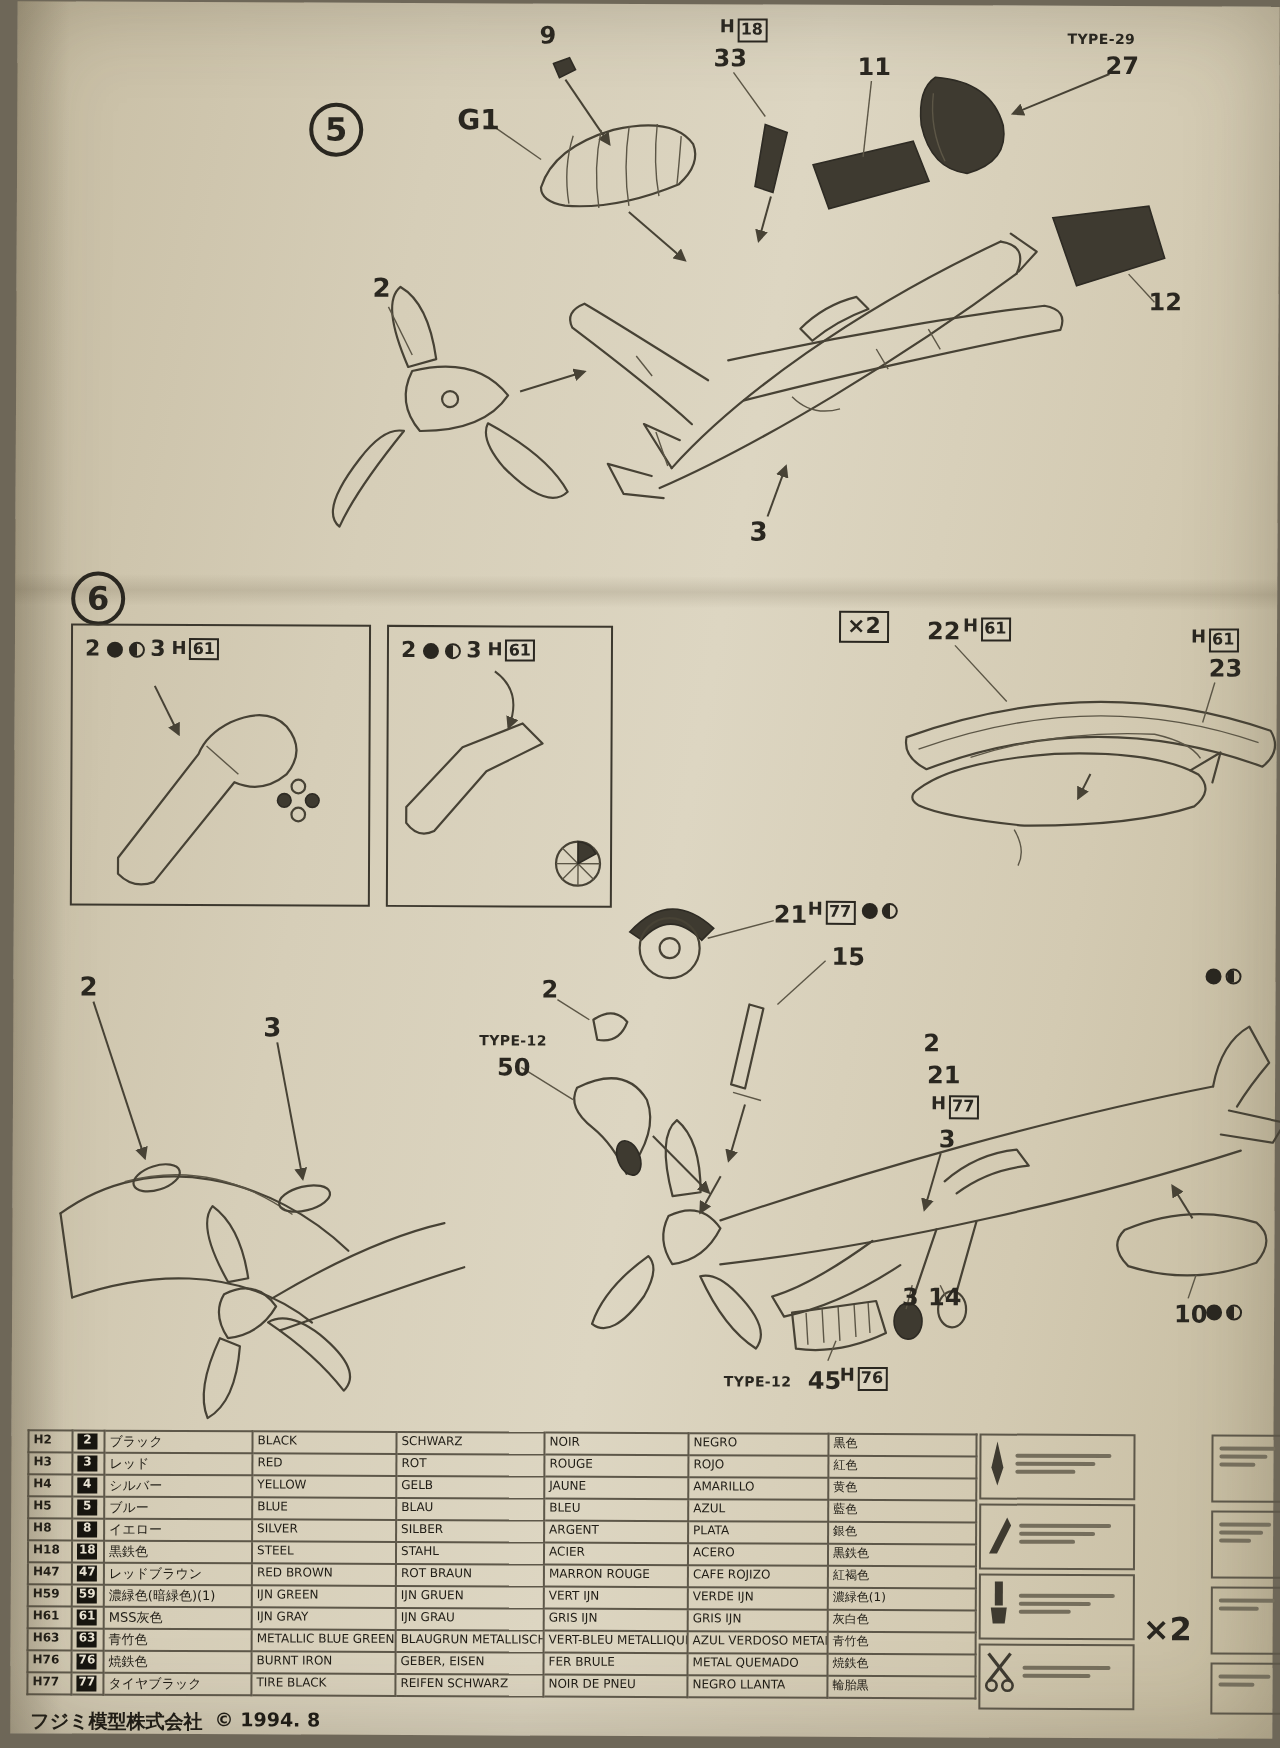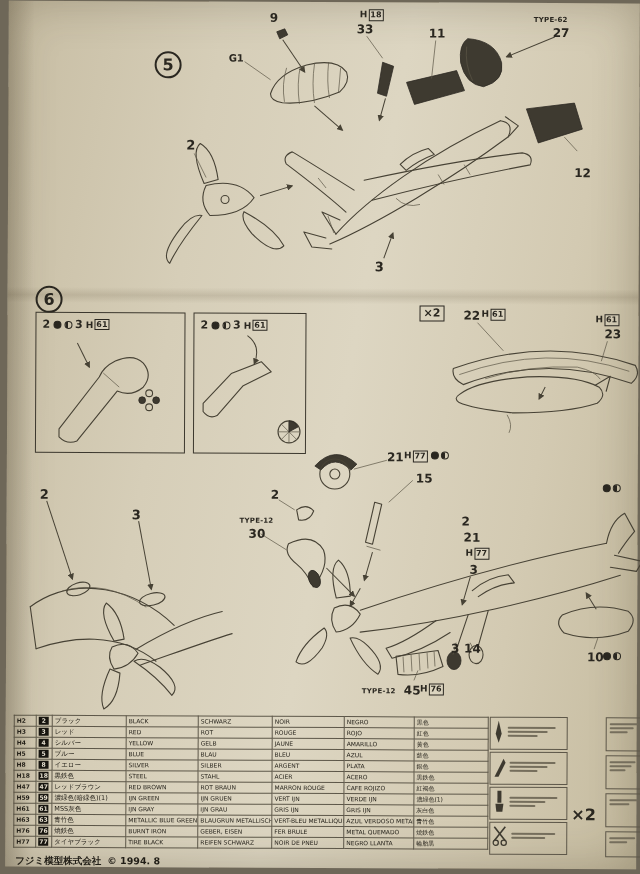--- a/index.html
+++ b/index.html
@@ -11,21 +11,21 @@
   #paper::before{content:"";position:absolute;left:0;top:286px;width:100%;height:16px;
     background:linear-gradient(180deg,rgba(0,0,0,0),rgba(90,78,55,.16),rgba(0,0,0,0));pointer-events:none}
   #paper::after{content:"";position:absolute;left:0;top:0;width:26px;height:100%;
     background:linear-gradient(90deg,rgba(70,60,40,.22),rgba(0,0,0,0));pointer-events:none}
   svg.art{position:absolute;left:0;top:0;pointer-events:none}
   .s{stroke:#474235;fill:none;stroke-width:1.1;stroke-linejoin:round;stroke-linecap:round}
   .thin{stroke:#5c5646;fill:none;stroke-width:.7}
   .dk{fill:#3e3a30;stroke:#2e2b24;stroke-width:.8}
   .ar{stroke:#474235;stroke-width:1;fill:none;marker-end:url(#ah)}
   .lb{position:absolute;font-weight:bold;color:#2a2720;font-size:12px;line-height:1;white-space:nowrap}
-  .lb13{font-size:13px}.lb11{font-size:10px}.lb7{font-size:7px;letter-spacing:.2px}
+  .lb13{font-size:13px}.lb11{font-size:14px}.lb7{font-size:7px;letter-spacing:.2px}
   .stepno{position:absolute;width:27px;height:27px;border:2.5px solid #2a2720;border-radius:50%;
     display:flex;align-items:center;justify-content:center;font-size:16px;font-weight:bold;color:#2a2720}
   .hc{position:absolute;display:flex;align-items:center;gap:1px;font-size:9px;font-weight:bold;color:#2a2720;line-height:1}
   .hc .n,.hci .n{border:1px solid #2a2720;padding:0 1px;font-size:8px;line-height:1.2;background:rgba(255,255,255,.12)}
   .hci{display:inline-flex;align-items:center;gap:1px;font-size:9px;font-weight:bold;color:#2a2720}
   .dots{position:absolute;display:flex;gap:2px;align-items:center}
   .dot{width:8px;height:8px;border:1px solid #2a2720;border-radius:50%;display:inline-block}
   .dot.f{background:#2a2720}
   .dot.h{background:linear-gradient(90deg,#2a2720 50%,rgba(0,0,0,0) 50%)}
   .inset{position:absolute;border:1.3px solid #3c382e}
@@ -204,26 +204,26 @@
   </svg>
 
   <div class="stepno" style="left:146px;top:50px">5</div>
   <span class="lb" style="left:261px;top:10px">9</span>
   <span class="hc" style="left:351px;top:7px">
     <span>H</span>
     <span class="n">18</span>
   </span>
   <span class="lb" style="left:348px;top:21px">33</span>
   <span class="lb" style="left:420px;top:25px">11</span>
-  <span class="lb lb7" style="left:525px;top:14px">TYPE-62</span>
+  <span class="lb lb7" style="left:525px;top:14px">TYPE-29</span>
   <span class="lb" style="left:544px;top:24px">27</span>
   <span class="lb lb11" style="left:220px;top:52px">G1</span>
   <span class="lb lb13" style="left:178px;top:137px">2</span>
   <span class="lb lb13" style="left:367px;top:258px">3</span>
-  <span class="lb" style="left:566px;top:164px">12</span>
+  <span class="lb" style="left:566px;top:142px">12</span>
 
   <div class="stepno" style="left:28px;top:285px">6</div>
 
   <div class="inset" style="left:28px;top:311px;width:150px;height:141px">
     <div class="ihead">
       <span>2</span>
       <span class="dot f"></span>
       <span class="dot h"></span>
       <span>3</span>
       <span class="hci">
@@ -263,21 +263,21 @@
       <span class="n">77</span>
   </span>
   <div class="dots" style="left:424px;top:449px">
     <span class="dot f"></span>
       <span class="dot h"></span>
   </div>
   <span class="lb" style="left:409px;top:470px">15</span>
 
   <span class="lb" style="left:264px;top:487px">2</span>
   <span class="lb lb7" style="left:233px;top:516px">TYPE-12</span>
-  <span class="lb" style="left:242px;top:526px">30</span>
+  <span class="lb" style="left:242px;top:526px">50</span>
 
   <span class="lb" style="left:455px;top:513px">2</span>
   <span class="lb" style="left:457px;top:529px">21</span>
   <span class="hc" style="left:459px;top:545px">
     <span>H</span>
       <span class="n">77</span>
   </span>
   <span class="lb" style="left:463px;top:561px">3</span>
   <span class="lb" style="left:445px;top:640px">3</span>
   <span class="lb" style="left:458px;top:640px">14</span>

